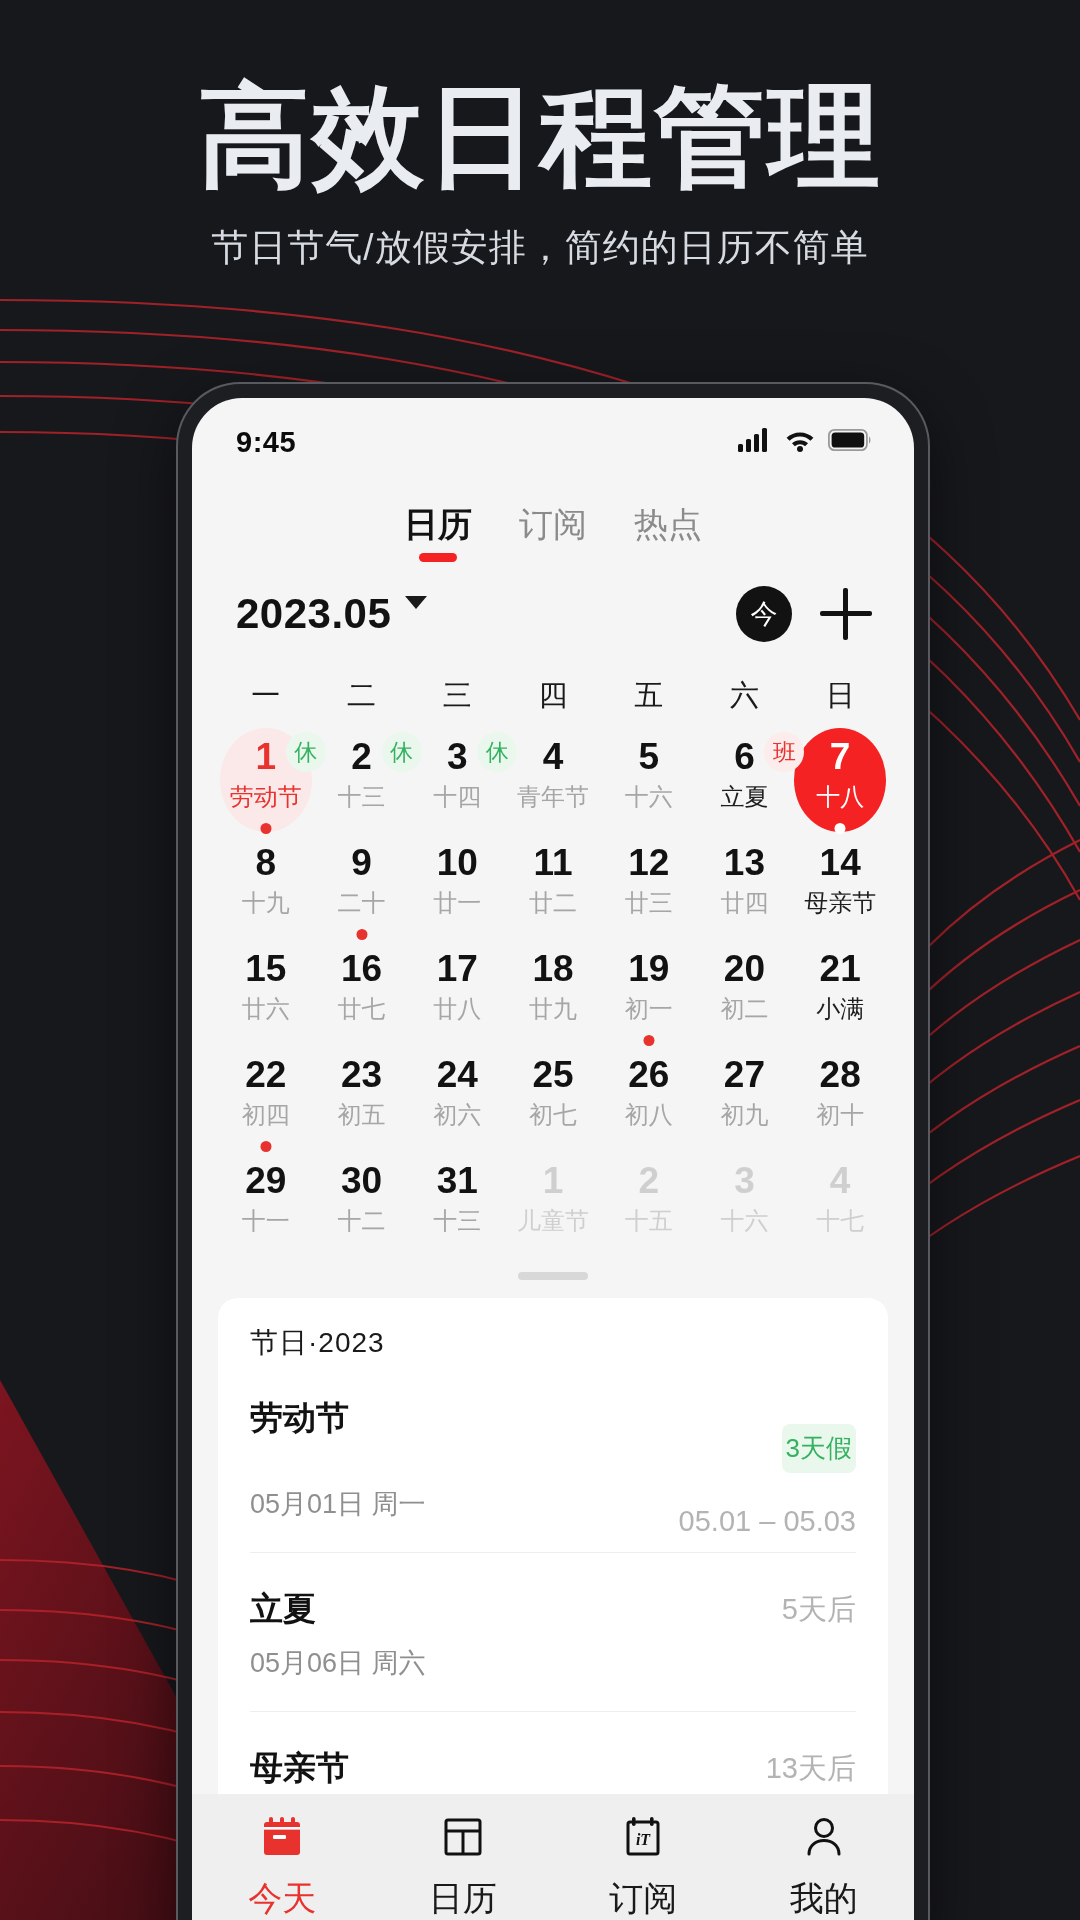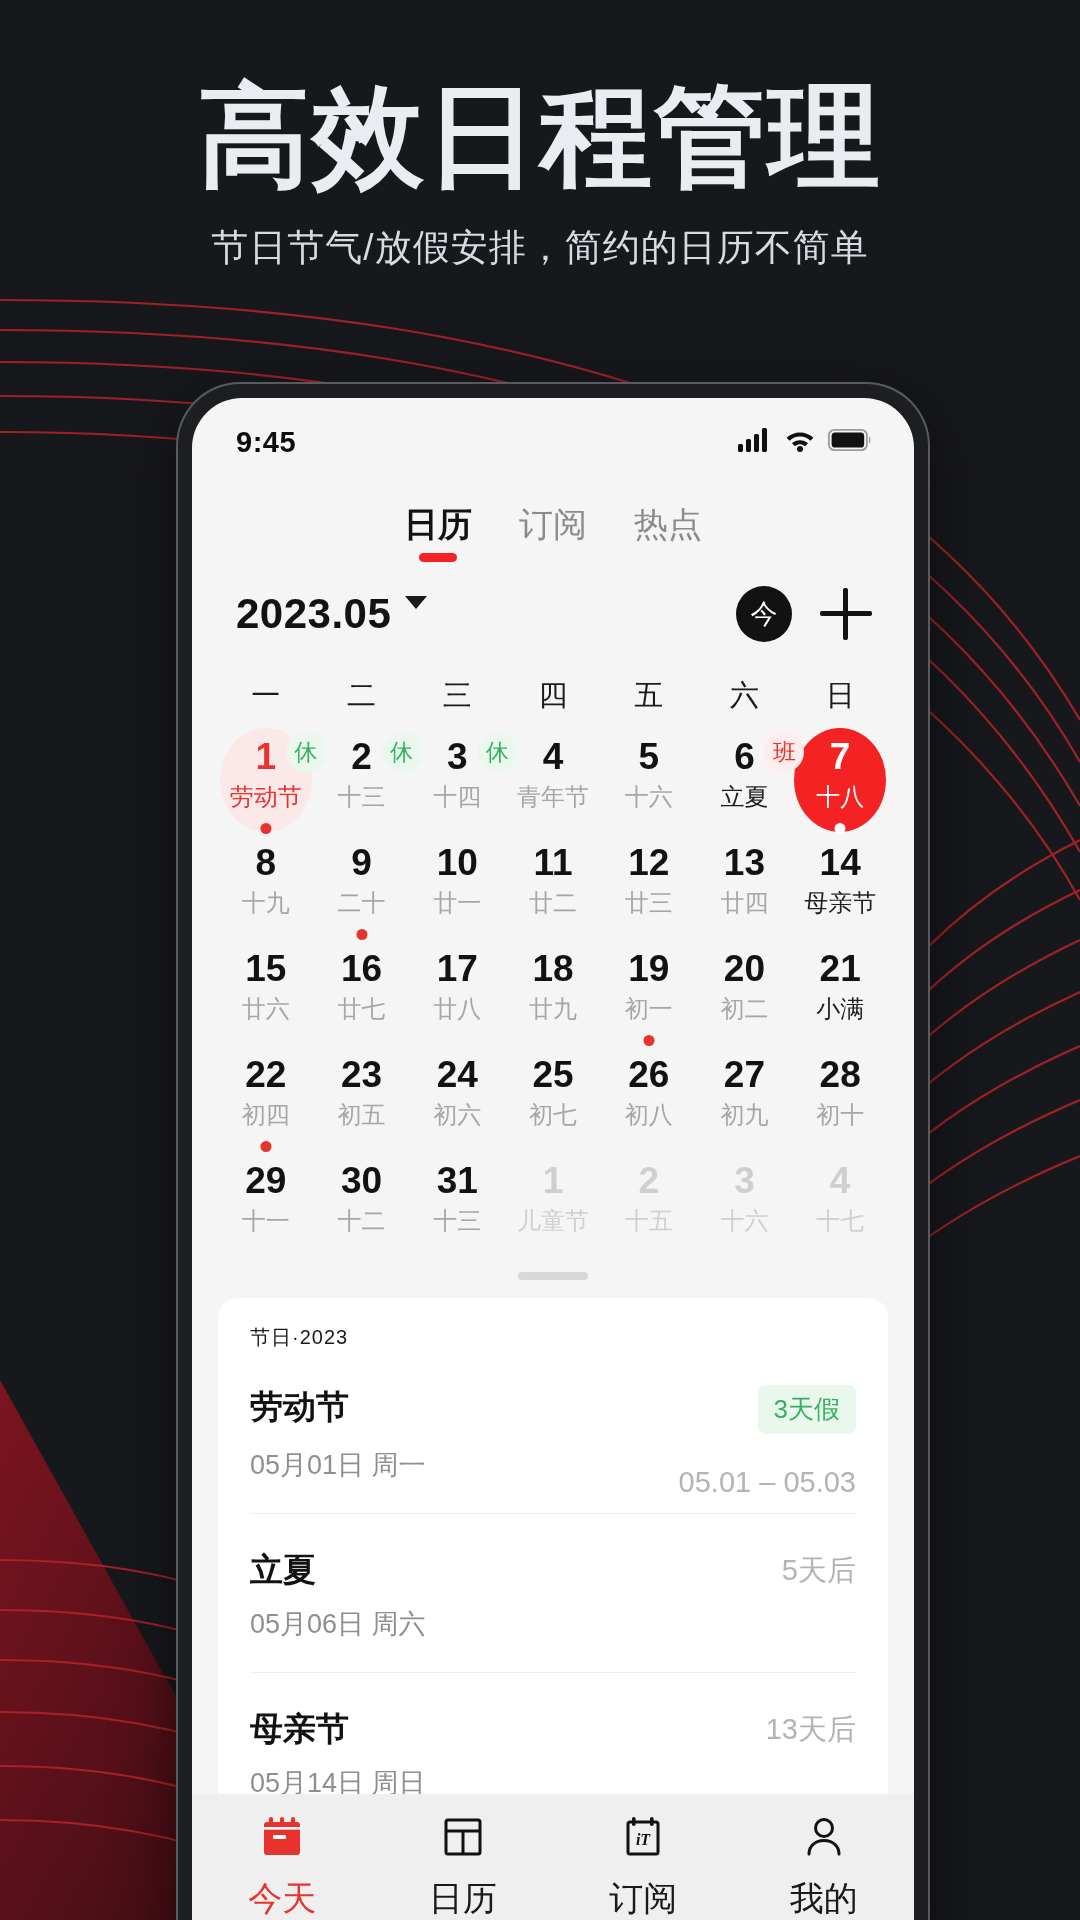--- a/index.html
+++ b/index.html
@@ -130,28 +130,28 @@
   .dot.white { background:#fff; }
   .grabber { width:70px;height:8px;border-radius:4px;background:#d8d8d8;margin:12px auto 0 auto; }
 
   
   .card {
     margin:18px 26px 0 26px;
     background:#fff;
     border-radius:20px;
     padding:26px 32px 10px 32px;
   }
-  .card-title { font-size:20px; color:#1a1a1a; letter-spacing:1px; }
+  .card-title { font-size:28px; color:#1a1a1a; letter-spacing:1px; }
   .ev { padding:34px 0 30px 0; border-bottom:1px solid #eee; position:relative; }
   .ev:last-child { border-bottom:none; }
   .ev-top { display:flex; align-items:flex-start; justify-content:space-between; }
   .ev-name { font-size:33px; font-weight:bold; color:#121212; }
   .ev-tag {
     font-size:26px; color:#34b260; background:#eaf7ed;
-    padding:7px 16px; border-radius:8px;
+    padding:7px 4px; border-radius:8px;margin-top:28px;
   }
   .ev-right-plain { font-size:29px; color:#b3b3b3; align-self:center; }
   .ev-date { font-size:27px; color:#8f8f8f; margin-top:13px; }
   .ev-range { position:absolute; right:0; bottom:14px; font-size:29px; color:#b3b3b3; }
 
   
   .navbar {
     position:absolute; left:0; bottom:0; width:722px; height:150px;
     background:#efefef; display:flex; align-items:flex-start; padding-top:20px;
   }

